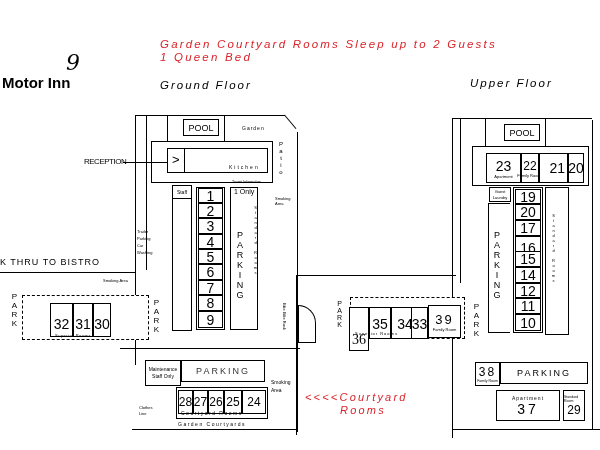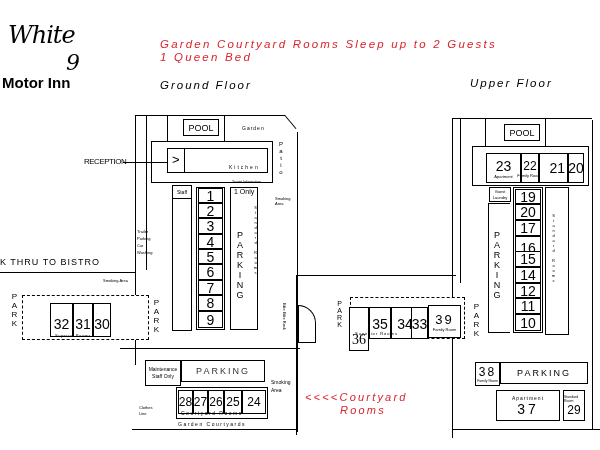--- a/index.html
+++ b/index.html
@@ -13,21 +13,20 @@
   .room { position:absolute; border:1px solid #000; box-sizing:border-box; display:flex; align-items:center; justify-content:center; font-size:14px; font-family:"Liberation Sans", sans-serif; background:#fff; }
   .small { font-size:6px; letter-spacing:1px; }
   .vtext { position:absolute; display:flex; flex-direction:column; align-items:center; line-height:1; }
   .line { position:absolute; background:#000; }
   .lbl { position:absolute; white-space:nowrap; }
 </style>
 </head>
 <body>
 
 <div class="abs" style="left:2px;top:22px;width:110px;height:70px;">
-  <div class="abs logo-script" style="left:6px;top:2px;">White</div>
   <div class="abs" style="left:64px;top:28px;font-family:'DejaVu Serif',serif;font-size:22px;font-style:italic;">9</div>
   <div class="abs logo-sub" style="left:0px;top:52px;">Motor Inn</div>
 </div>
 
 <div class="abs red" style="left:160px;top:38px;">Garden Courtyard Rooms Sleep up to 2 Guests</div>
 <div class="abs red" style="left:160px;top:51px;">1 Queen Bed</div>
 <div class="abs floor-label" style="left:160px;top:79px;">Ground Floor</div>
 <div class="abs floor-label" style="left:470px;top:77px;">Upper Floor</div>
 
 <div>

